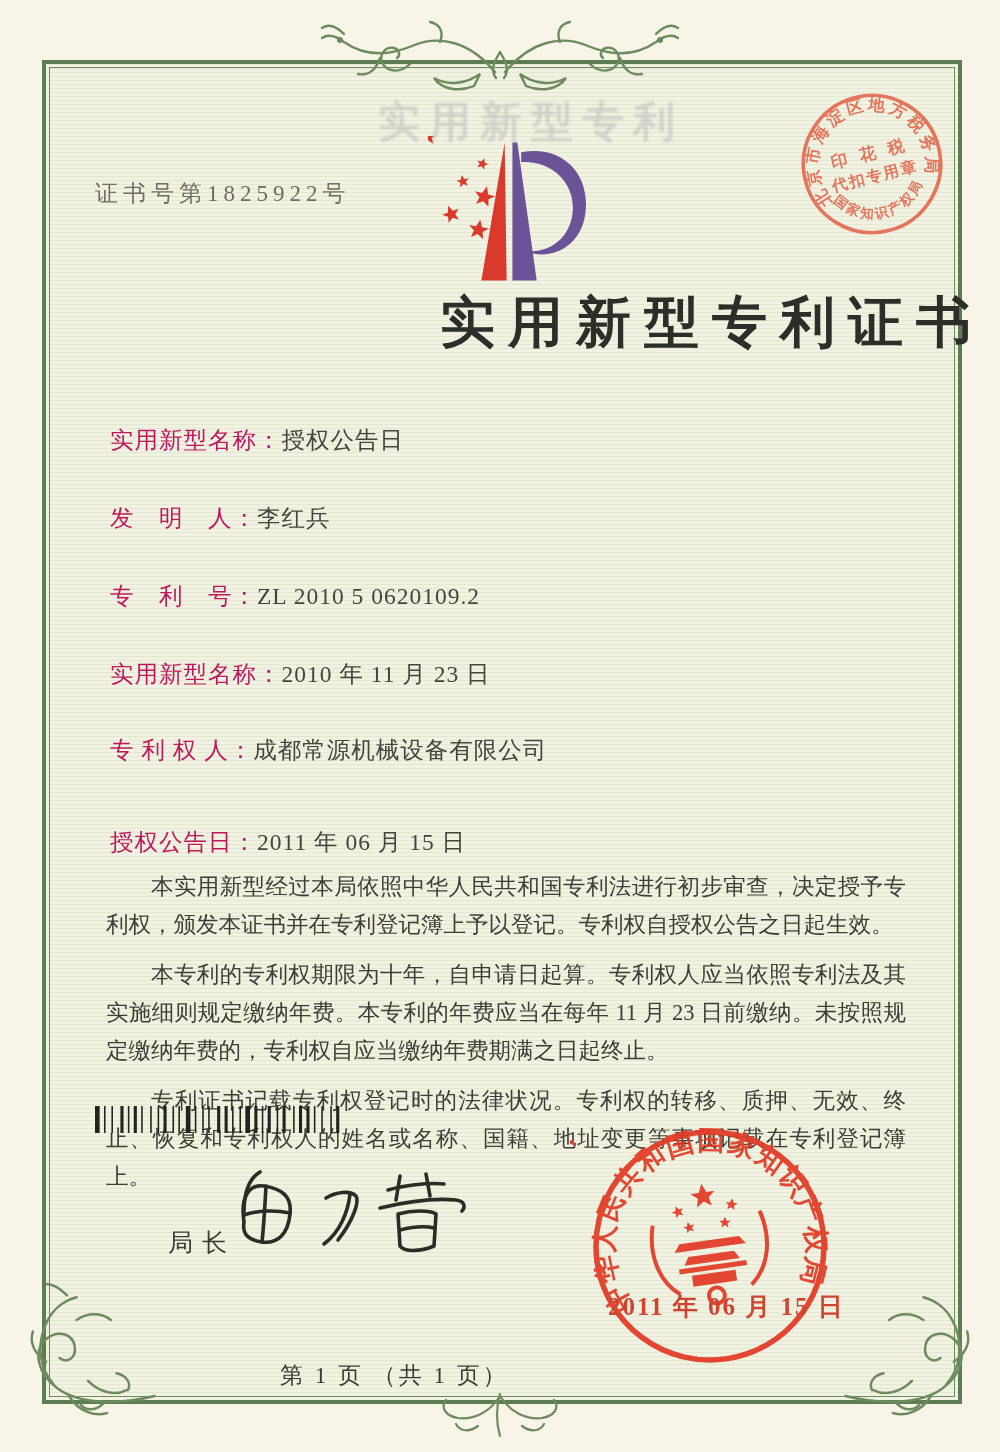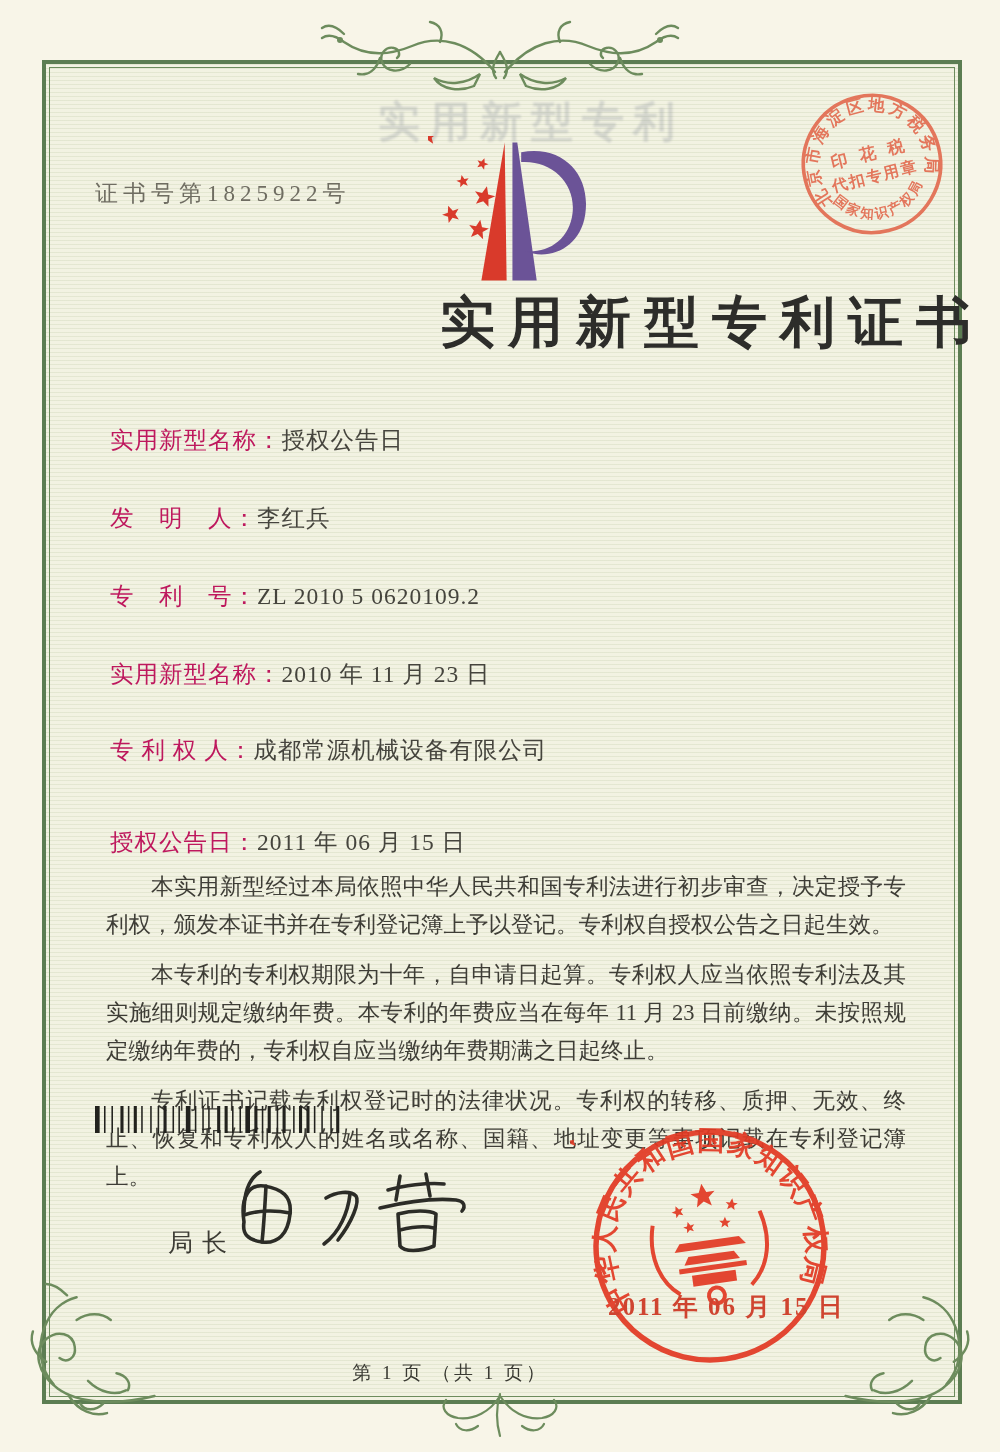--- a/index.html
+++ b/index.html
@@ -47,22 +47,22 @@
   .paragraphs p{margin:12px;text-indent:2em;}
   .barcode{left:95px;top:1106px;width:330px;height:27px;}
   .sig-role{left:168px;top:1226px;font-size:25px;letter-spacing:9px;color:#3c3b34;}
   .sig-svg{left:230px;top:1170px;}
   .seal-bottom{left:586px;top:1122px;transform:rotate(-8deg);opacity:.93;}
   .seal-date{
     left:608px;top:1290px;font-size:25px;letter-spacing:2px;
     color:#cf4430;font-weight:bold;z-index:5;
   }
   .page-footer{
-    left:280px;top:1360px;width:340px;text-align:center;
-    font-size:19px;letter-spacing:3px;color:#3a3a33;
+    left:280px;top:1360px;width:340px;
+    font-size:23px;letter-spacing:3px;color:#3a3a33;
   }
   .stamp-top{left:794px;top:86px;transform:rotate(-14deg);opacity:.88;}
   .ornament{color:#6d8c5d;}
   .orn-top{left:320px;top:12px;}
   .orn-bl{left:12px;top:1282px;}
   .orn-br{left:836px;top:1282px;}
   .orn-bc{left:430px;top:1386px;}
   .logo{left:428px;top:136px;}
 </style>
 </head>

